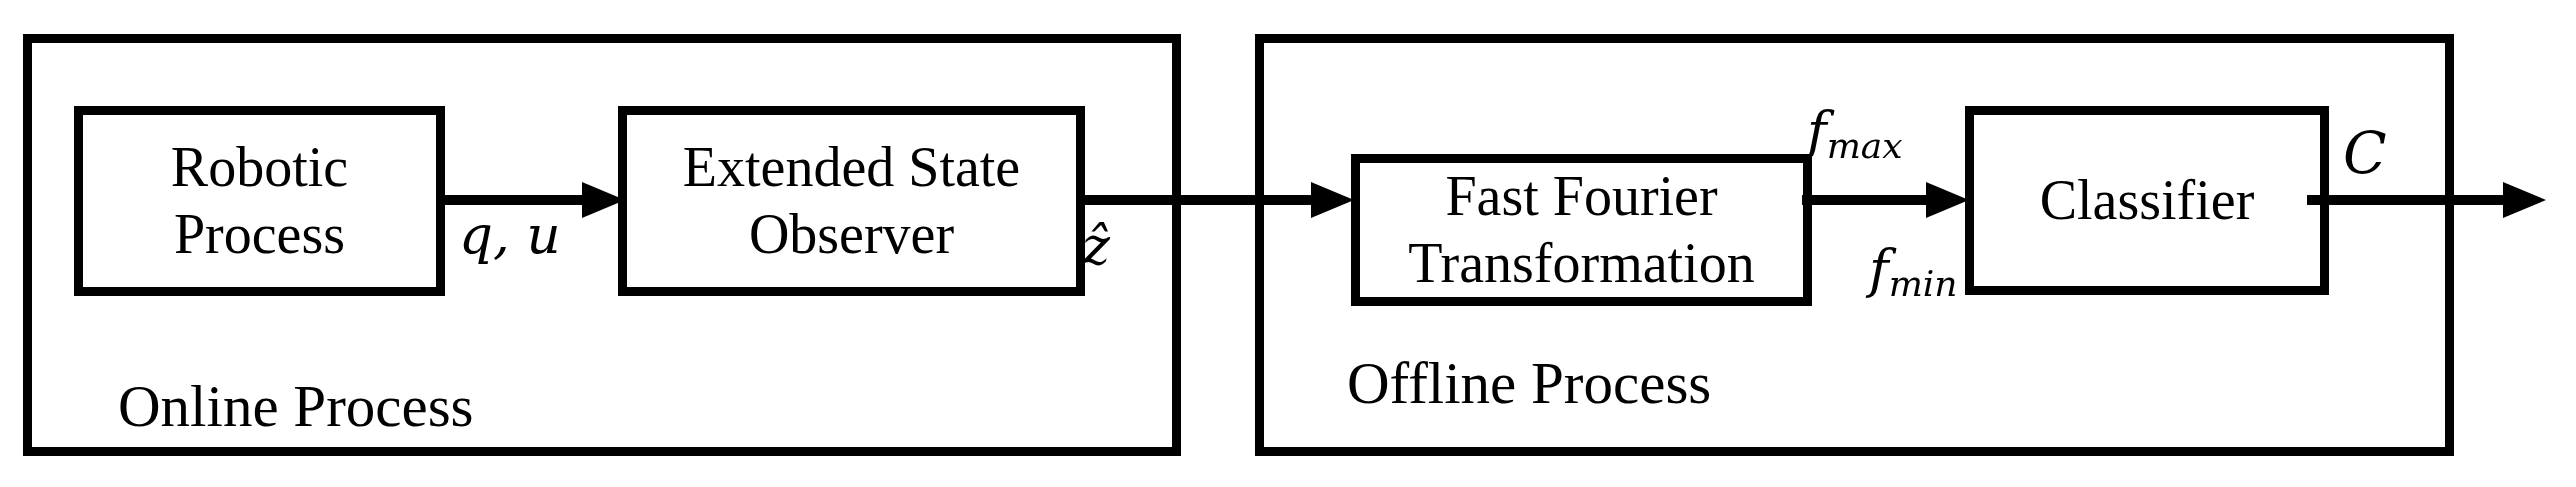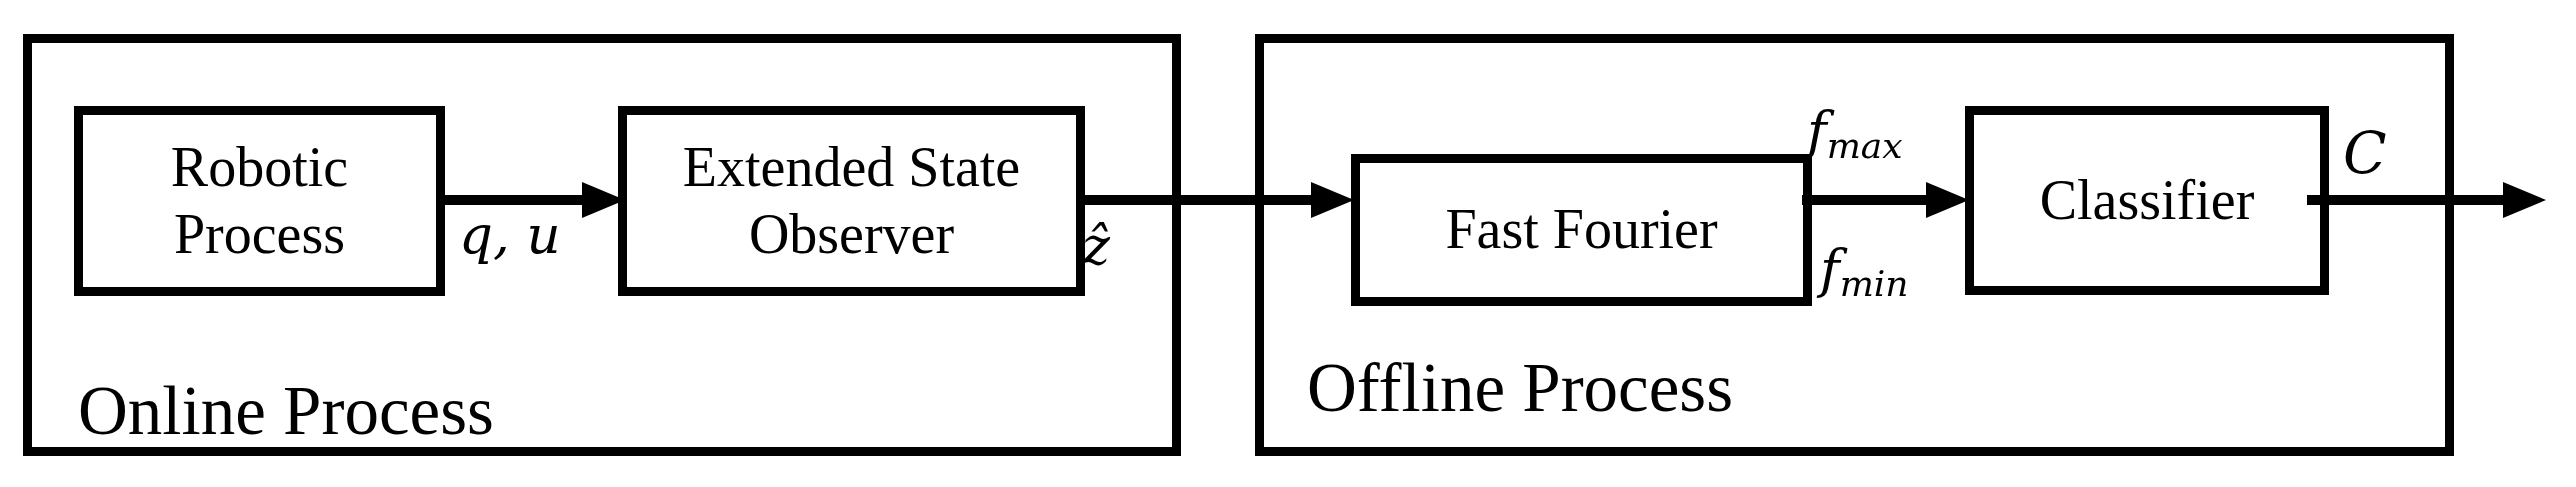--- a/index.html
+++ b/index.html
@@ -21,23 +21,24 @@
     position: absolute;
     box-sizing: border-box;
     border: 9.8px solid #000000;
     background: transparent;
   }
   .group.online  { left: 22.5px;   top: 34px; width: 1158px; height: 422px; }
   .group.offline { left: 1255px; top: 34px; width: 1199px; height: 422px; }
 
   .group-label {
     position: absolute;
-    font-size: 69px;
+    font-size: 59px;
     line-height: 1;
     white-space: nowrap;
+    margin-left: 40px;
   }
 
   
   .block {
     position: absolute;
     box-sizing: border-box;
     border: 9.8px solid #000000;
     background: #ffffff;
     display: flex;
     flex-direction: column;
@@ -104,20 +105,21 @@
     <span class="bl">Process</span>
   </div>
 
   <div class="block eso">
     <span class="bl">Extended State</span>
     <span class="bl">Observer</span>
   </div>
 
   <div class="block fft">
     <span class="bl">Fast Fourier</span>
+    <span class="bl">Transformation</span>
   </div>
 
   <div class="block classifier">
     <span class="bl">Classifier</span>
   </div>
 
   <div class="wire" style="left:440px; width:147px"></div>
   <div class="head" style="left:582px"></div>
 
   <div class="wire" style="left:1076px; width:239px"></div>
@@ -130,20 +132,20 @@
   <div class="head" style="left:2503px"></div>
 
   <div class="sig" style="left:459px; top:208px; width:127px">q, u</div>
 
   <div class="sig" style="left:1082px; top:219px; width:78px">ẑ</div>
 
   <div class="sig" style="left:1807px; top:104px; width:166px">
     <span>f</span><sub class="sub">max</sub>
   </div>
 
-  <div class="sig" style="left:1820px; top:242px; width:166px">
+  <div class="sig" style="left:1869px; top:242px; width:166px">
     <span>f</span><sub class="sub">min</sub>
   </div>
 
   <div class="sig c-out" style="left:2343px; top:125px; width:78px">C</div>
 
 </div>
 
 
 </body></html>

